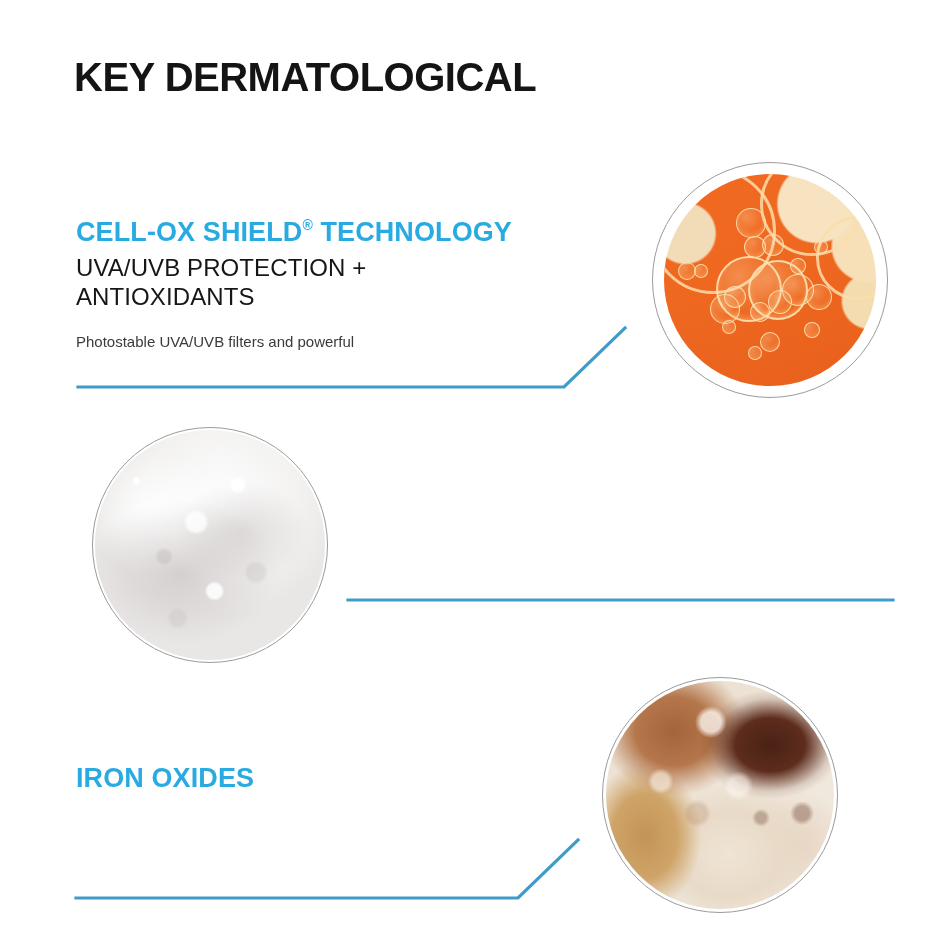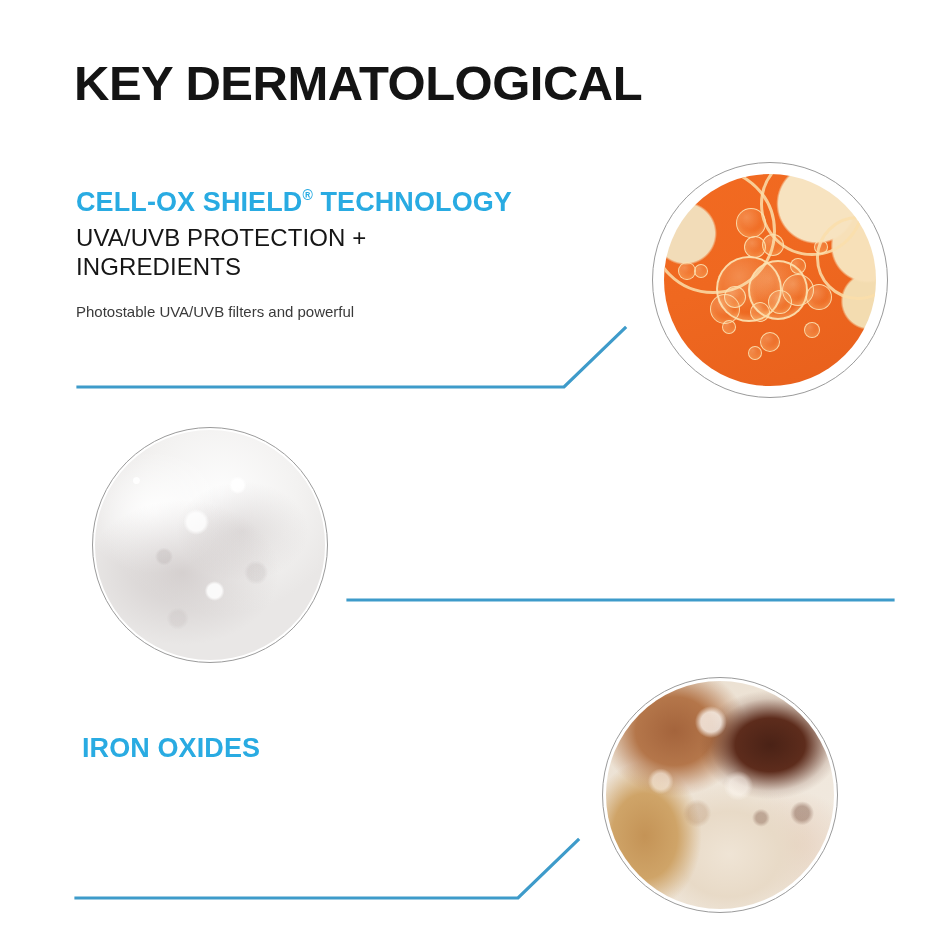--- a/index.html
+++ b/index.html
@@ -19,31 +19,31 @@
     background: #ffffff;
     overflow: hidden;
   }
 
   
   .title {
     position: absolute;
     left: 74px;
     top: 24px;
     width: 700px;
-    font-size: 49px;
+    font-size: 40px;
     line-height: 52px;
     font-weight: 700;
     letter-spacing: -0.5px;
     color: #141414;
     text-transform: uppercase;
   }
   .title-line { display: block; white-space: nowrap; }
 
   
-  .block { position: absolute; }
+  .block { position: absolute; margin-top: 30px; }
   .eyebrow {
     font-size: 27px;
     line-height: 32px;
     font-weight: 700;
     color: #29abe2;
     letter-spacing: 0.1px;
     white-space: nowrap;
   }
   .eyebrow sup {
     font-size: 0.52em;
@@ -64,21 +64,21 @@
     font-size: 15px;
     line-height: 30px;
     font-weight: 400;
     color: #3a3a3a;
     margin-top: 16px;
   }
   .body-line { display: block; }
 
   .block-1 { left: 76px; top: 186px; width: 600px; }
   .block-2 { left: 388px; top: 452px; width: 520px; text-align: left; }
-  .block-3 { left: 82px; top: 732px; width: 520px; }
+  .block-3 { left: 76px; top: 732px; width: 520px; }
 
   
   .connectors {
     position: absolute;
     left: 0; top: 0;
     width: 930px; height: 930px;
     pointer-events: none;
   }
 
   
@@ -187,21 +187,21 @@
   <svg class="connectors" viewBox="0 0 930 930">
     <polyline points="78,387 564,387 625,328" fill="none" stroke="#3E9BCA" stroke-width="3.2" stroke-linecap="square" stroke-linejoin="miter"></polyline>
     <line x1="348" y1="600" x2="893" y2="600" stroke="#3E9BCA" stroke-width="3.2" stroke-linecap="square"></line>
     <polyline points="76,898 518,898 578,840" fill="none" stroke="#3E9BCA" stroke-width="3.2" stroke-linecap="square" stroke-linejoin="miter"></polyline>
   </svg>
 
   <div class="block block-1">
     <div class="eyebrow"><span>CELL-OX SHIELD</span><sup>®</sup><span> TECHNOLOGY</span></div>
     <div class="subhead">
       <span class="subhead-line">UVA/UVB PROTECTION +</span>
-      <span class="subhead-line">INGREDIENTS</span>
+      <span class="subhead-line">ANTIOXIDANTS</span>
     </div>
     <div class="body-copy">
       <span class="body-line">Photostable UVA/UVB filters and powerful</span>
     </div>
   </div>
 
 
   <div class="block block-3">
     <div class="eyebrow">IRON OXIDES</div>
   </div>

